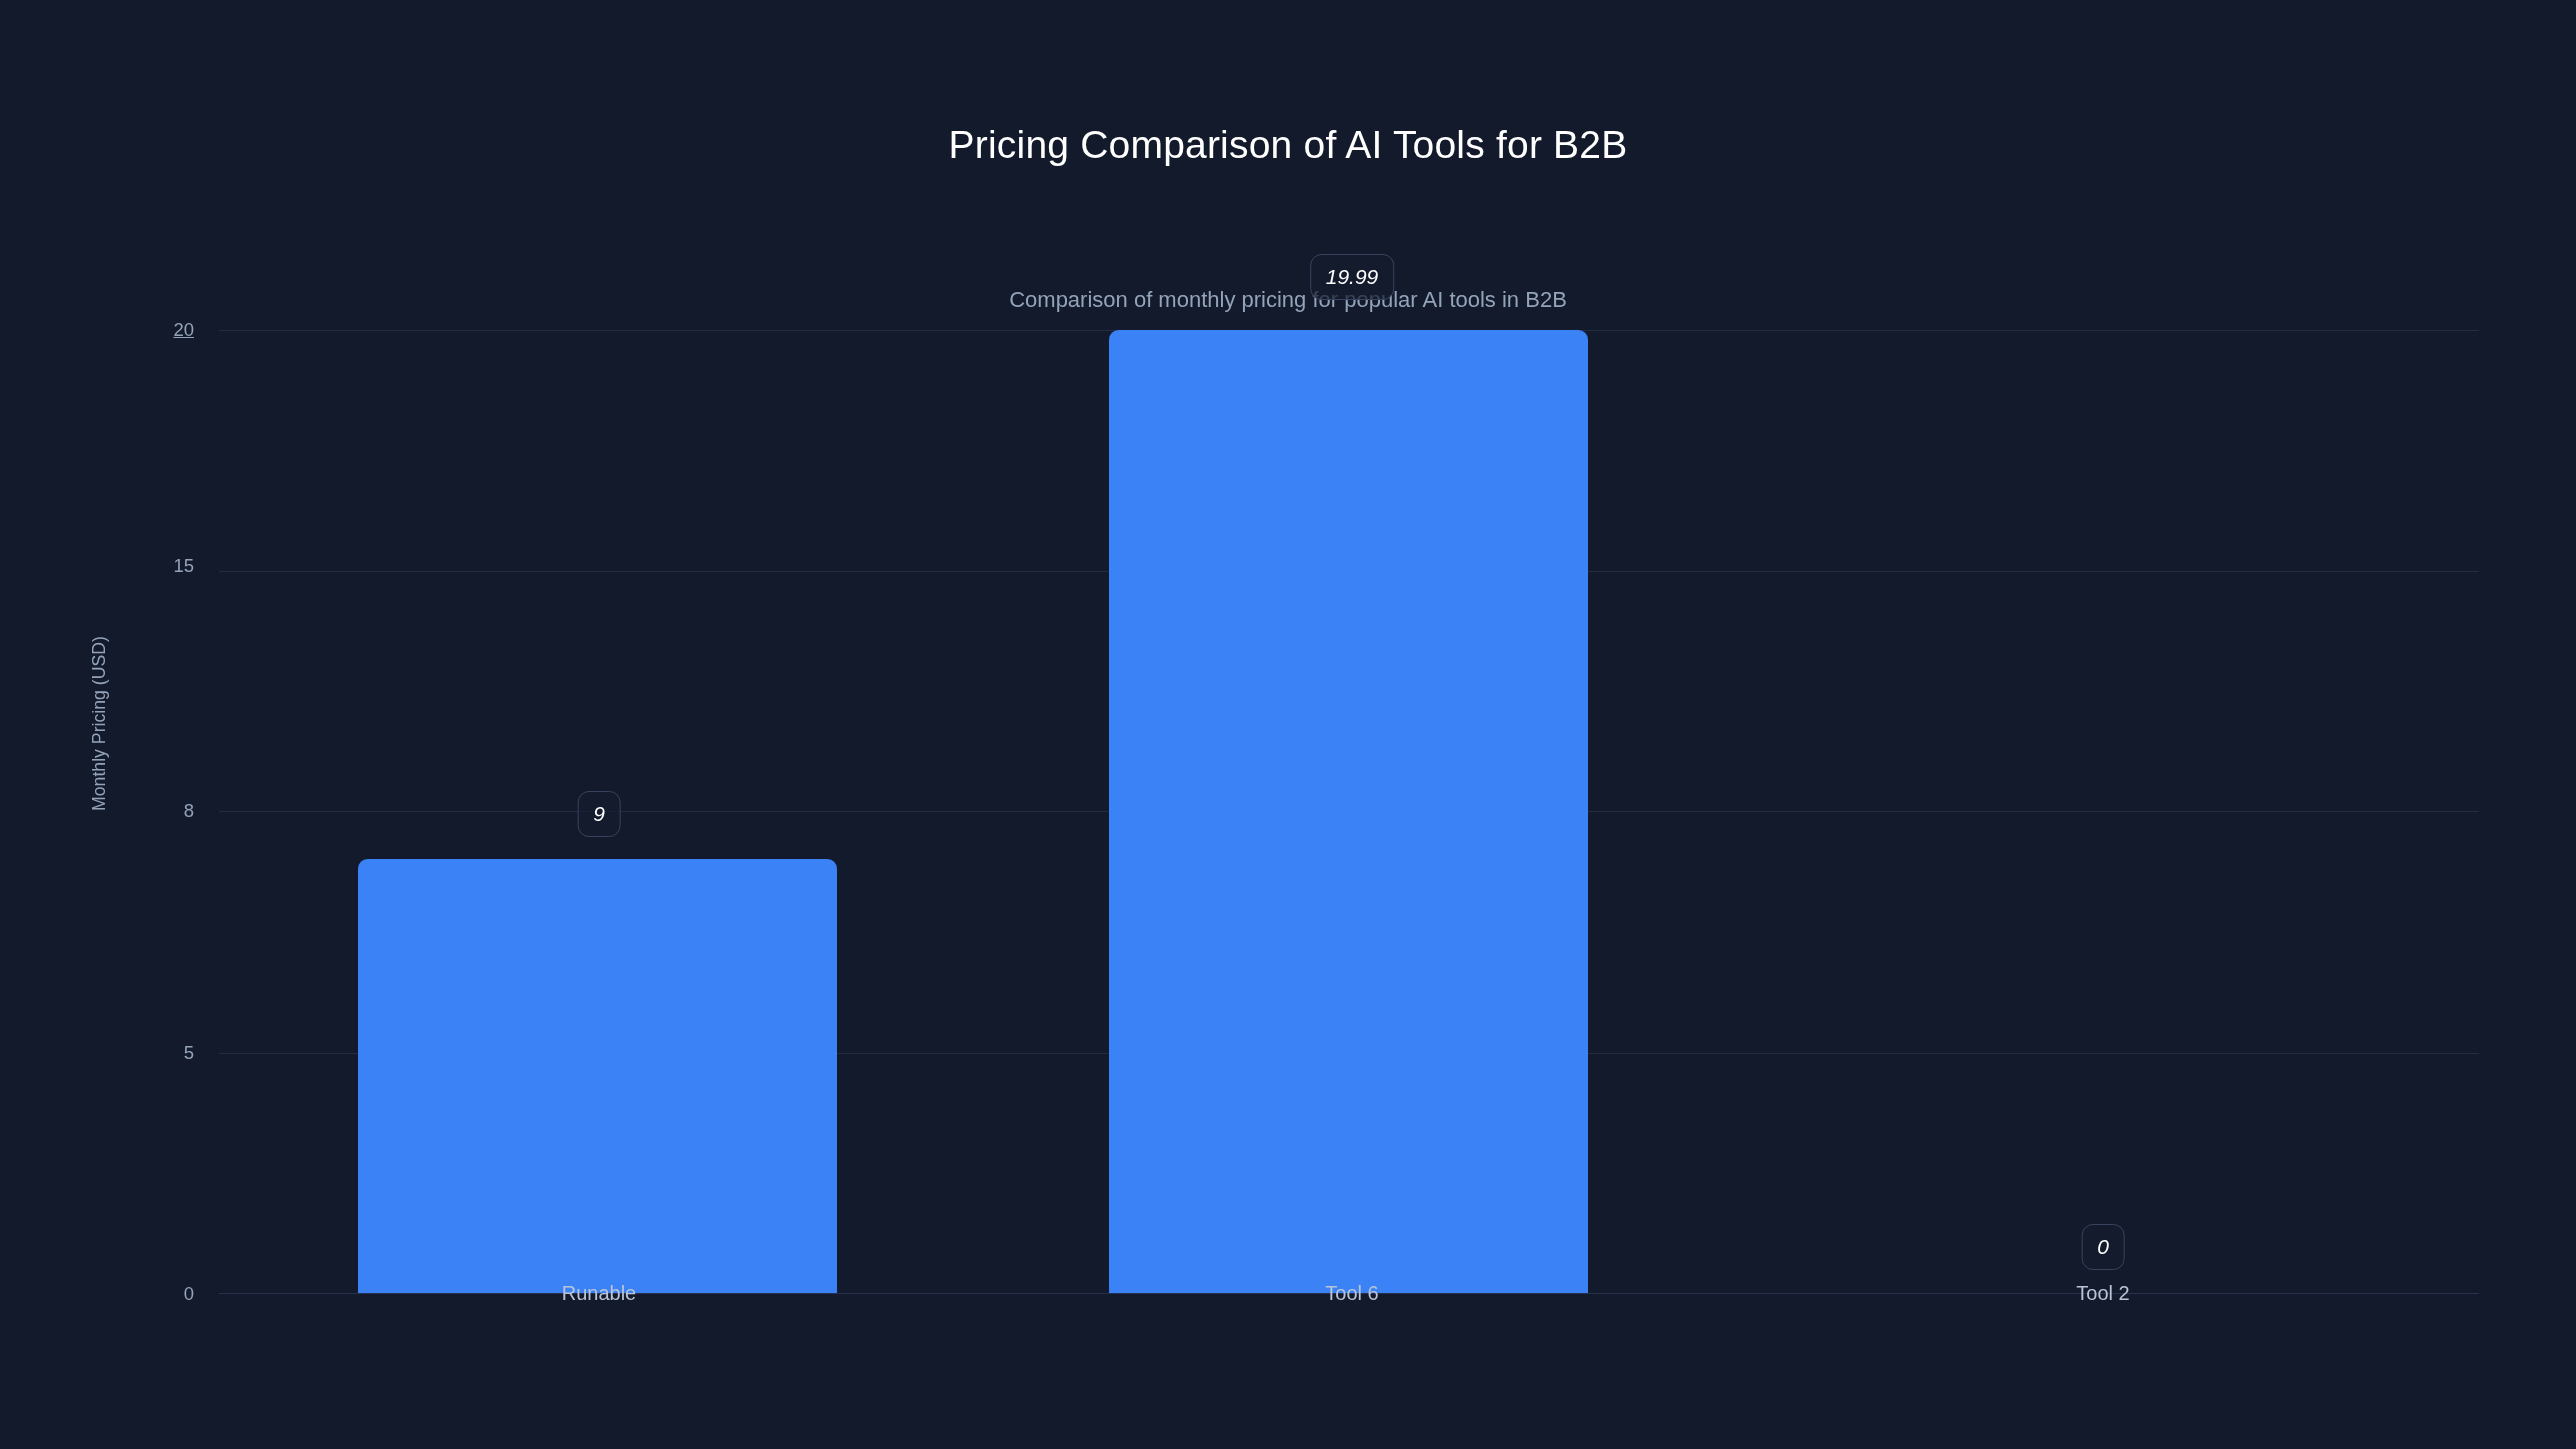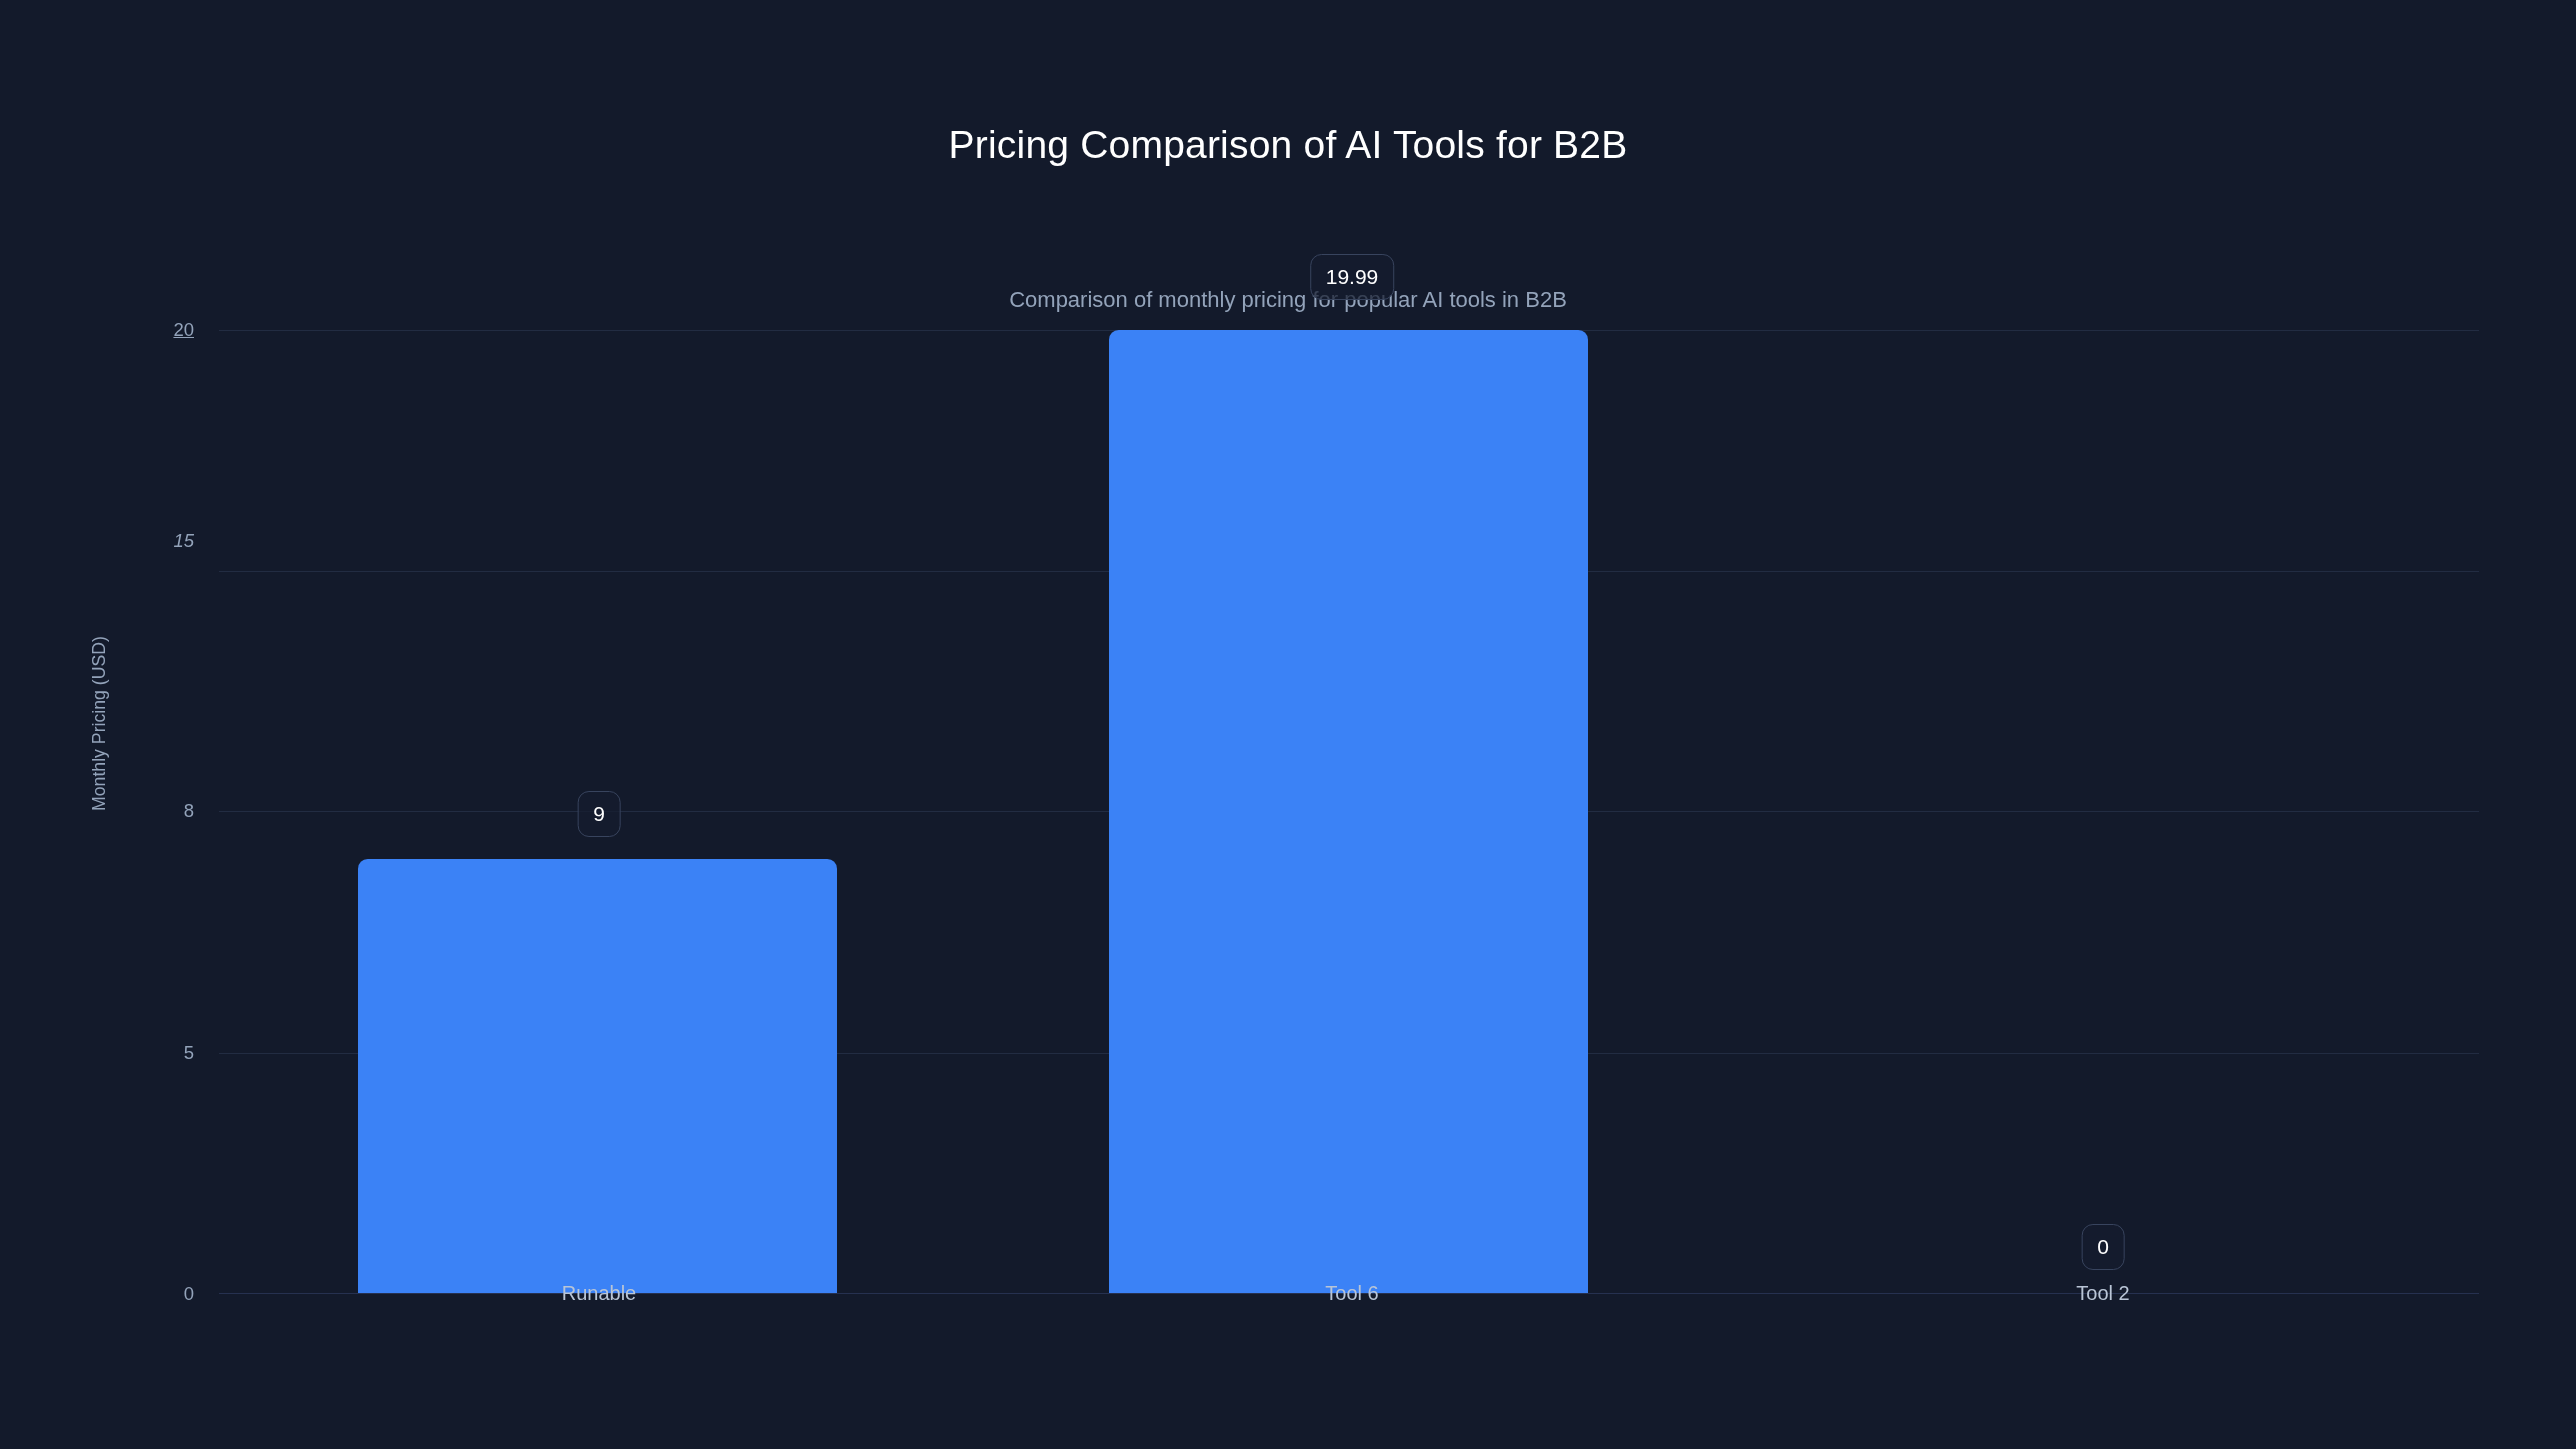--- a/index.html
+++ b/index.html
@@ -104,37 +104,38 @@
     background: rgba(21, 28, 46, 0.72);
     border: 0.8px solid #38445e;
     border-radius: 11.3px;
     color: #ffffff;
     font-size: 21px;
     line-height: 1;
     padding: 11.3px 14.5px;
     text-align: left;
     white-space: nowrap;
     box-sizing: border-box;
+    font-style: italic;
   }
 </style>
 </head>
 <body>
 
 <div id="app">
 
   <div class="chart-title">Pricing Comparison of AI Tools for B2B</div>
 
   <div class="chart-subtitle">Comparison of monthly pricing for popular AI tools in B2B</div>
 
   <div class="yaxis-title">Monthly Pricing (USD)</div>
 
   <div class="ytick-label" style="top:1294px;">0</div>
   <div class="ytick-label" style="top:1053px;">5</div>
   <div class="ytick-label" style="top:811px;">8</div>
-  <div class="ytick-label" style="top:541px;font-style:italic;">15</div>
+  <div class="ytick-label" style="top:566px;">15</div>
   <div class="ytick-label" style="top:330px;text-decoration:underline;">20</div>
 
   <div class="plot-area">
     <div class="gridline" style="top:0px;"></div>
     <div class="gridline" style="top:241px;"></div>
     <div class="gridline" style="top:481px;"></div>
     <div class="gridline" style="top:723px;"></div>
     <div class="gridline baseline" style="top:963px;"></div>
 
     <div class="bar" style="left: 139px; width: 479px; bottom: 0.8px; height: 434px; background: rgb(59, 130, 246);"></div>

